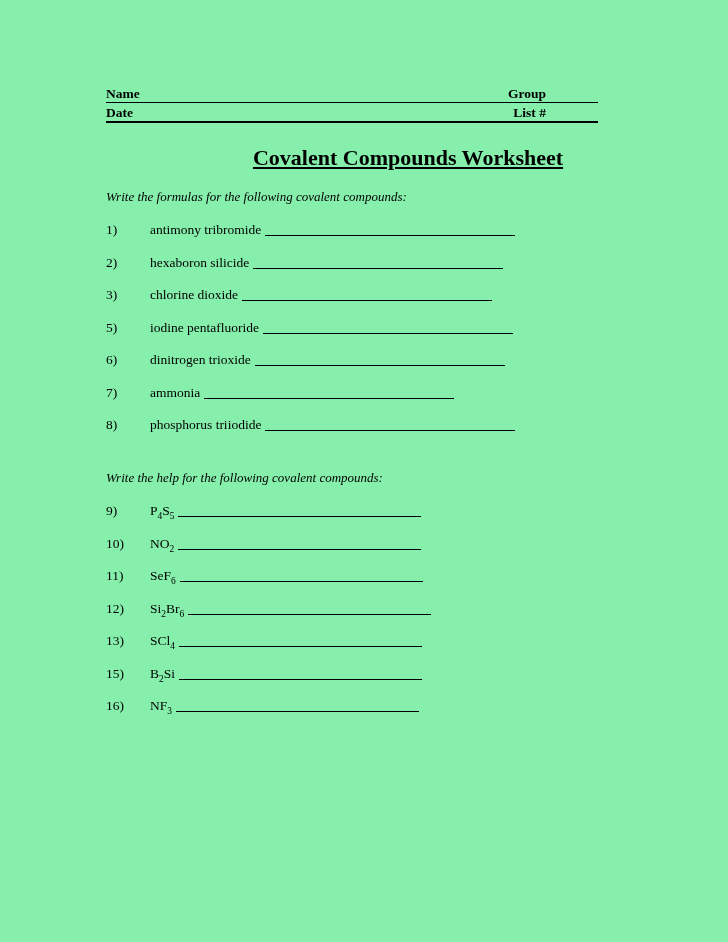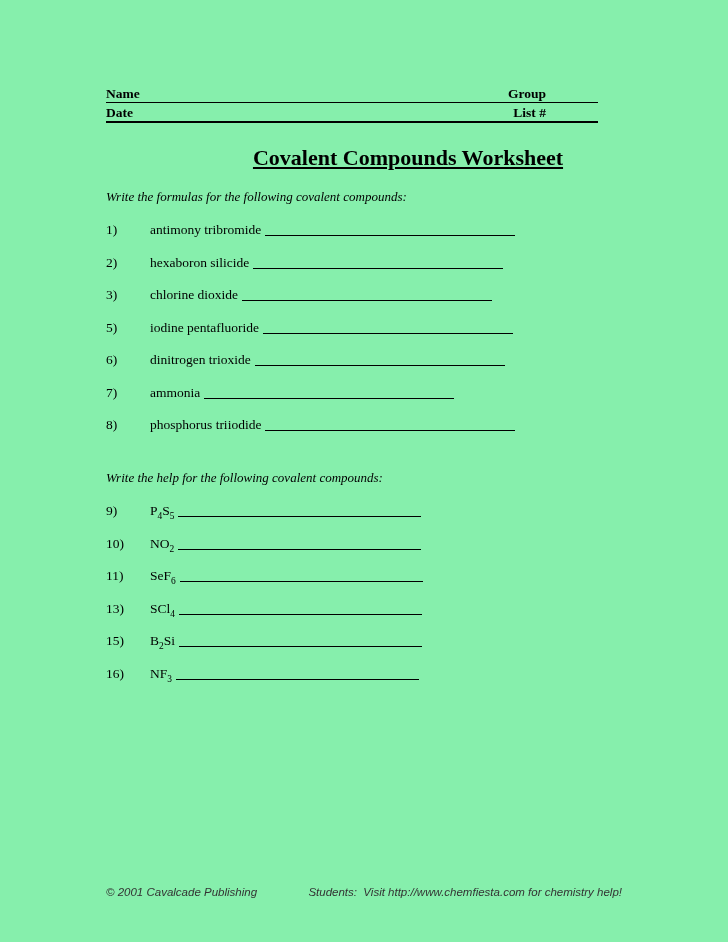--- a/index.html
+++ b/index.html
@@ -136,29 +136,28 @@
         <div class="item">
           <span class="num">9)</span><span>P<sub>4</sub>S<sub>5</sub></span><span class="blank w-names"></span>
         </div>
         <div class="item">
           <span class="num">10)</span><span>NO<sub>2</sub></span><span class="blank w-names"></span>
         </div>
         <div class="item">
           <span class="num">11)</span><span>SeF<sub>6</sub></span><span class="blank w-names"></span>
         </div>
         <div class="item">
+          <span class="num">12)</span><span>Si<sub>2</sub>Br<sub>6</sub></span><span class="blank w-names"></span>
+        </div>
+        <div class="item">
           <span class="num">13)</span><span>SCl<sub>4</sub></span><span class="blank w-names"></span>
         </div>
         <div class="item">
           <span class="num">15)</span><span>B<sub>2</sub>Si</span><span class="blank w-names"></span>
         </div>
         <div class="item">
           <span class="num">16)</span><span>NF<sub>3</sub></span><span class="blank w-names"></span>
         </div>
       </div>
     </div>
   </div>
 
-  <div class="footer">
-    <span>© 2001 Cavalcade Publishing</span>
-    <span>Students:  Visit http://www.chemfiesta.com for chemistry help!</span>
-  </div>
 </div>
 
 </body></html>

